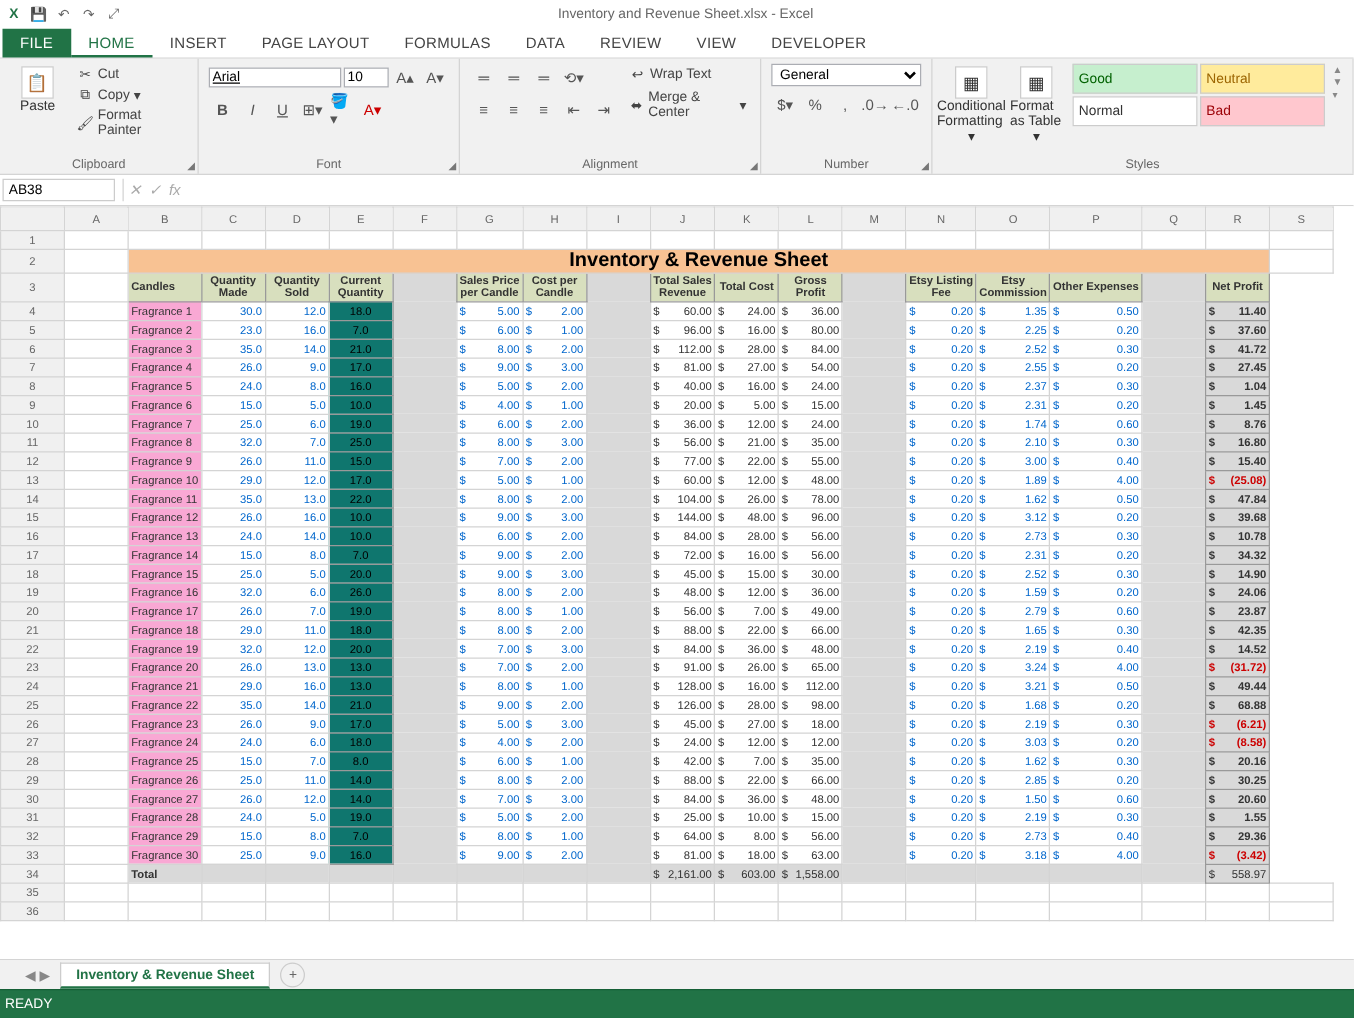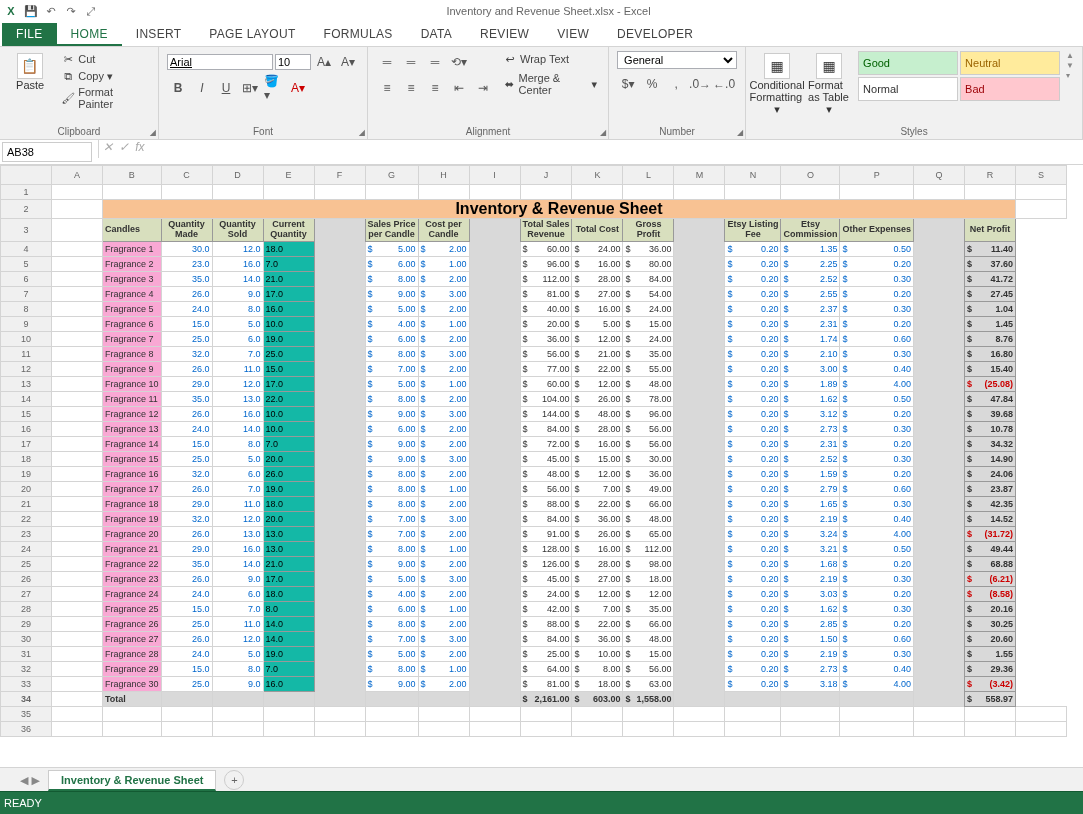--- a/index.html
+++ b/index.html
@@ -22,41 +22,41 @@
 .sm-btn .ico{width:14px;height:14px;display:inline-flex;align-items:center;justify-content:center;font-size:11px}
 select.combo,input.combo{font-size:11px;border:1px solid #abadb3;padding:1px 2px;background:#fff}
 .hrow{display:flex;gap:2px;align-items:center}
 .btnico{width:20px;height:20px;border:1px solid transparent;display:inline-flex;align-items:center;justify-content:center;cursor:pointer;font-size:12px;color:#555}
 .style-cell{width:90px;height:20px;border:1px solid #ccc;padding:1px 4px;font-size:11px;display:flex;align-items:center}
 .style-normal{background:#fff}
 .style-bad{background:#ffc7ce;color:#9c0006}
 .style-good{background:#c6efce;color:#006100}
 .style-neutral{background:#ffeb9c;color:#9c6500}
 .group .launcher{position:absolute;right:2px;bottom:2px;font-size:8px;color:#777}
-.formulabar{height:24px;border-bottom:1px solid #d4d4d4;display:flex;background:#fff}
+.formulabar{height:24px;border-bottom:1px solid #d4d4d4;display:flex;align-items:center;background:#fff}
 .namebox{width:80px;border:1px solid #ccc;margin:2px;padding:2px 4px;font-size:11px}
 .fbsep{width:1px;height:18px;background:#d4d4d4;margin:0 4px}
 .fxbtns{display:flex;gap:6px;color:#aaa;font-style:italic;margin-right:6px}
 .fxinput{flex:1;border:none;outline:none;padding:2px;font-size:11px}
 .grid-wrap{overflow:auto;height:580px;background:#fff}
 table.grid{border-collapse:collapse;font-size:9px;font-family:Arial}
 table.grid th{background:#f0f0f0;border:1px solid #d4d4d4;color:#666;font-weight:normal;font-size:9px;padding:1px;position:sticky;top:0}
 table.grid th.col{height:16px;min-width:48px}
 table.grid td.rowhdr{background:#f0f0f0;border:1px solid #d4d4d4;text-align:center;color:#666;width:20px;padding:0 3px}
 table.grid td.cell{border:1px solid #d4d4d4;padding:0 2px;height:14px;white-space:nowrap}
 .sheet-title{background:#f8c293;font-weight:bold;font-size:16px;text-align:center;font-family:Arial;color:#000;padding:4px}
 .hdr-cell{background:#d8dfbe;font-weight:bold;font-size:9px;text-align:center;border:1px solid #999!important;line-height:1.1;padding:1px 2px!important}
 .name-col{background:#f9a8d4;text-align:left;font-size:9px}
 .num-blue{color:#0066cc;text-align:right;background:#fff}
 .num-cur{color:#0066cc;text-align:right;background:#fff}
-.qty-cur{background:#14b8a6;text-align:left;color:#000;border:1px solid #999!important}
+.qty-cur{background:#0f766e;text-align:center;color:#000;border:1px solid #999!important}
 .calc{background:#fff;text-align:right}
 .np{background:#d9d9d9;text-align:right;font-weight:bold;border:1px solid #999!important}
 .np.neg{color:#c00}
-.total-row td{background:#d9d9d9;font-weight:bold}
+.total-row td{background:#d9d9d9;font-weight:normal}
 .gap-col{border:none!important;background:#d9d9d9!important;width:6px;padding:0!important}
 .statusbar{position:fixed;bottom:0;left:0;right:0;height:22px;background:#217346;border-top:1px solid #125a32}
 .sheettabs{position:fixed;bottom:22px;left:0;right:0;height:24px;background:#f1f1f1;border-top:1px solid #d4d4d4;display:flex;align-items:center;padding-left:20px;font-size:11px}
 .sheettab{padding:3px 12px;background:#fff;border:1px solid #ccc;border-bottom:2px solid #217346;color:#217346;font-weight:bold;cursor:pointer}
 .addsheet{margin-left:8px;width:18px;height:18px;border:1px solid #ccc;border-radius:50%;display:flex;align-items:center;justify-content:center;cursor:pointer;color:#666}
 .ready{position:fixed;bottom:0;left:4px;color:#fff;font-size:11px;line-height:22px}
 .dollar{float:left}
 </style>
 </head>
 <body>

